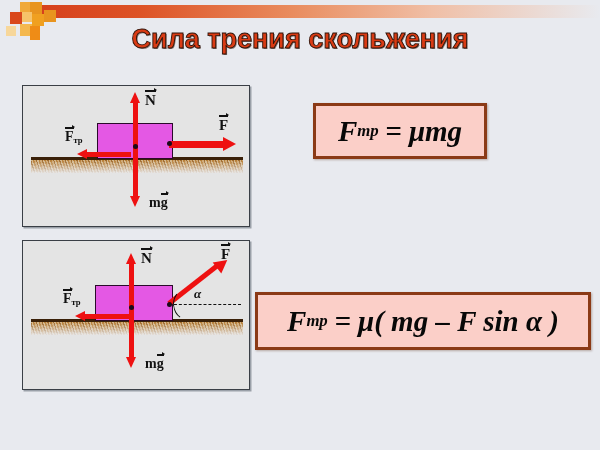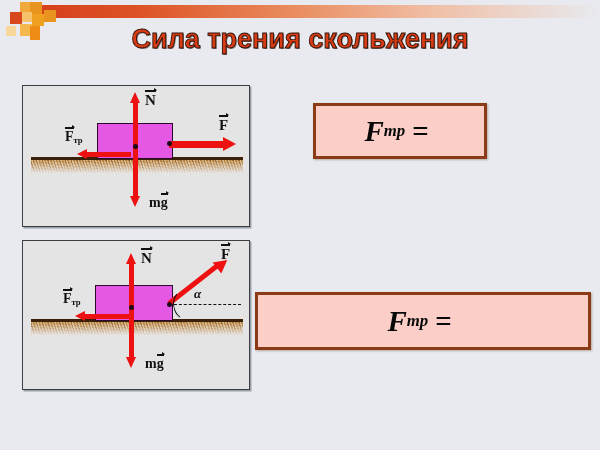--- a/index.html
+++ b/index.html
@@ -281,19 +281,21 @@
     <div class="dot" style="left:106px; top:64px;"></div>
     <div class="dot" style="left:144px; top:61px;"></div>
 
   </div>
 </div>
 
 <div class="formula-box" id="formula-1">
   <span>F</span>
     <span class="fsub">тр</span>
   <span style="padding:0 7px;">=</span>
+  <span>μmg</span>
 </div>
 
 <div class="formula-box" id="formula-2">
   <span>F</span>
     <span class="fsub">тр</span>
   <span style="padding:0 7px;">=</span>
+  <span>μ( mg – F sin α )</span>
 </div>
 
 </body></html>

